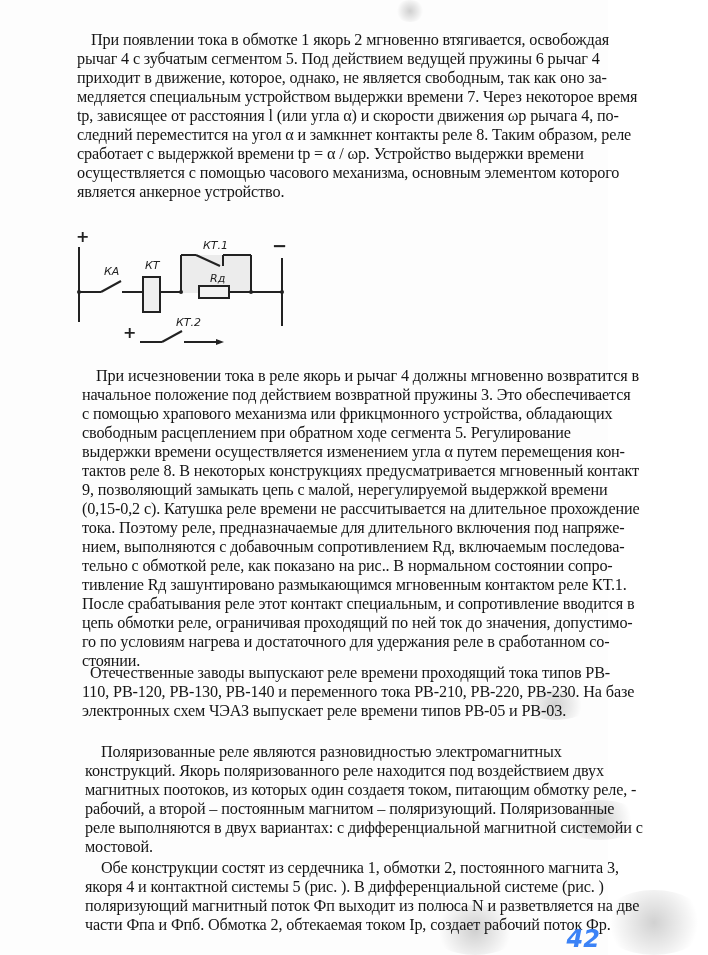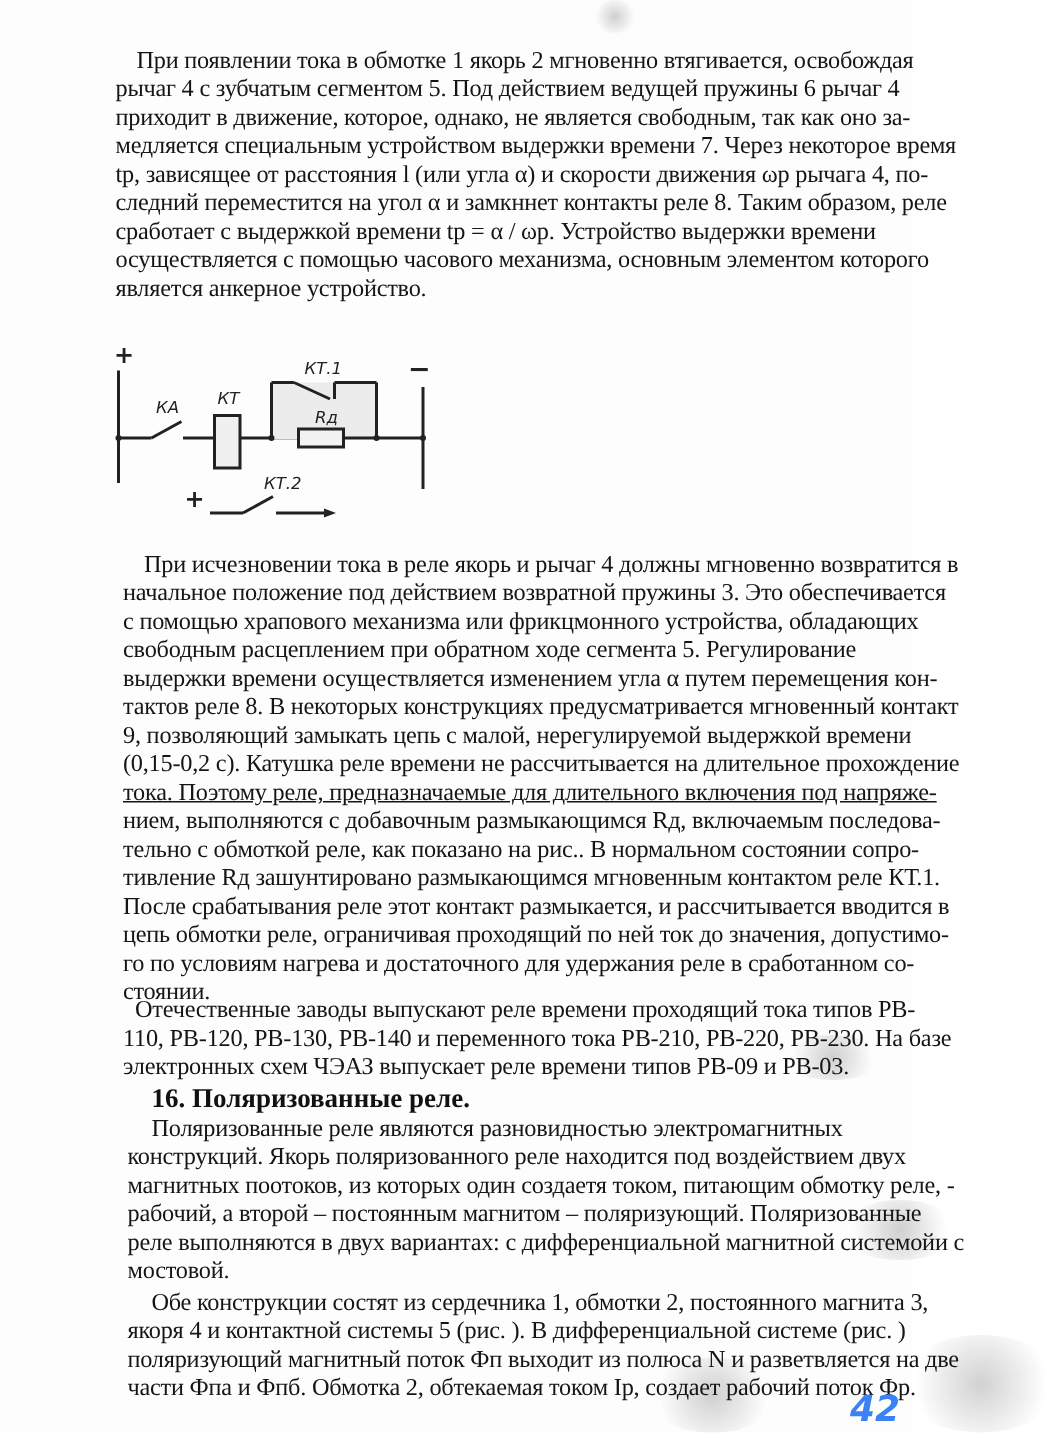--- a/index.html
+++ b/index.html
@@ -147,37 +147,36 @@
 
   <div>
     <div class="line" style="left:96px;top:367px;">При исчезновении тока в реле якорь и рычаг 4 должны мгновенно возвратится в</div>
     <div class="line" style="left:82px;top:386px;">начальное положение под действием возвратной пружины 3. Это обеспечивается</div>
     <div class="line" style="left:82px;top:405px;">с помощью храпового механизма или фрикцмонного устройства, обладающих</div>
     <div class="line" style="left:82px;top:424px;">свободным расцеплением  при обратном ходе сегмента 5. Регулирование</div>
     <div class="line" style="left:82px;top:443px;">выдержки времени осуществляется изменением угла α путем перемещения кон-</div>
     <div class="line" style="left:82px;top:462px;">тактов реле 8. В некоторых конструкциях предусматривается мгновенный контакт</div>
     <div class="line" style="left:82px;top:481px;">9, позволяющий замыкать цепь с малой, нерегулируемой выдержкой времени</div>
     <div class="line" style="left:82px;top:500px;">(0,15-0,2 с). Катушка реле времени не рассчитывается на длительное прохождение</div>
-    <div class="line" style="left:82px;top:519px;text-decoration:underline;">тока. Поэтому реле, предназначаемые для длительного включения под напряже-</div>
-    <div class="line" style="left:82px;top:538px;">нием, выполняются с добавочным размыкающимся Rд, включаемым последова-</div>
+    <div class="line" style="left:82px;top:519px;">тока. Поэтому реле, предназначаемые для длительного включения под напряже-</div>
+    <div class="line" style="left:82px;top:538px;">нием, выполняются с добавочным сопротивлением Rд, включаемым последова-</div>
     <div class="line" style="left:82px;top:557px;">тельно с обмоткой реле, как показано на рис.. В  нормальном состоянии сопро-</div>
     <div class="line" style="left:82px;top:576px;">тивление Rд зашунтировано размыкающимся мгновенным контактом реле КТ.1.</div>
-    <div class="line" style="left:82px;top:595px;">После срабатывания реле этот контакт размыкается, и рассчитывается вводится в</div>
+    <div class="line" style="left:82px;top:595px;">После срабатывания реле этот контакт специальным, и сопротивление вводится в</div>
     <div class="line" style="left:82px;top:614px;">цепь обмотки реле, ограничивая проходящий по ней ток до значения, допустимо-</div>
     <div class="line" style="left:82px;top:633px;">го по условиям нагрева и достаточного для удержания реле в сработанном со-</div>
     <div class="line" style="left:82px;top:652px;">стоянии.</div>
   </div>
 
   <div>
     <div class="line" style="left:90px;top:664px;">Отечественные заводы выпускают реле времени проходящий тока типов РВ-</div>
     <div class="line" style="left:82px;top:683px;">110, РВ-120, РВ-130, РВ-140   и переменного тока РВ-210, РВ-220, РВ-230. На базе</div>
-    <div class="line" style="left:82px;top:702px;">электронных схем ЧЭАЗ выпускает реле времени типов РВ-09 и РВ-03.</div>
+    <div class="line" style="left:82px;top:702px;">электронных схем ЧЭАЗ выпускает реле времени типов РВ-05 и РВ-03.</div>
   </div>
 
-  <div class="heading" style="left:101px;top:722px;">16. Поляризованные реле.</div>
 
   <div>
     <div class="line" style="left:101px;top:743px;text-align:right;">Поляризованные реле являются разновидностью электромагнитных</div>
     <div class="line" style="left:85px;top:762px;">конструкций. Якорь поляризованного реле находится под воздействием двух</div>
     <div class="line" style="left:85px;top:781px;">магнитных поотоков, из которых один создаетя током, питающим обмотку реле, -</div>
     <div class="line" style="left:85px;top:800px;">рабочий, а второй – постоянным магнитом – поляризующий. Поляризованные</div>
     <div class="line" style="left:85px;top:819px;">реле выполняются в двух вариантах: с дифференциальной магнитной системойи с</div>
     <div class="line" style="left:85px;top:838px;">мостовой.</div>
   </div>
 

